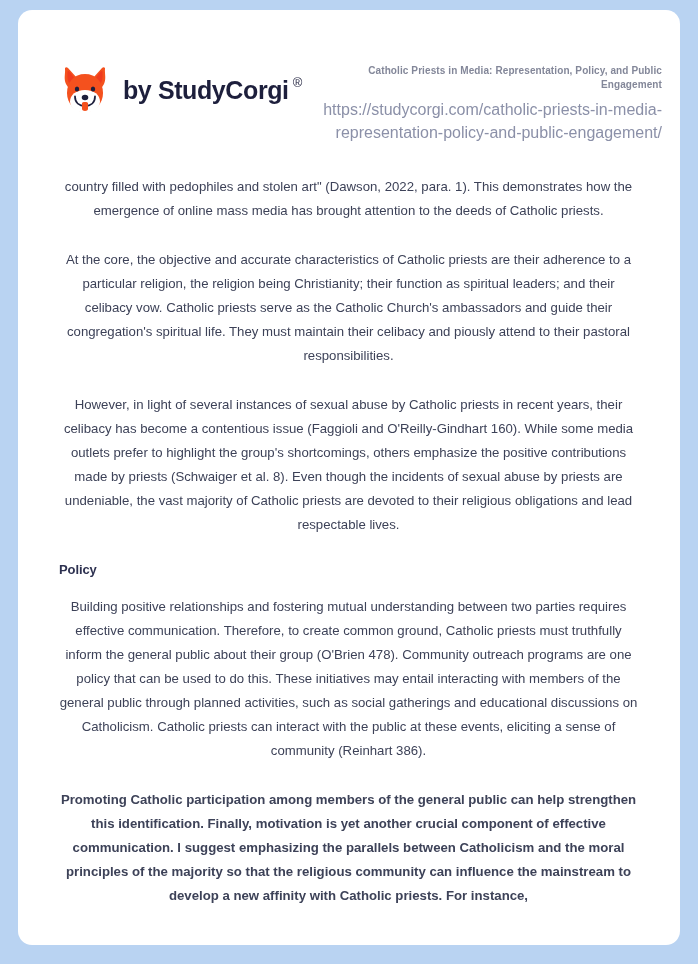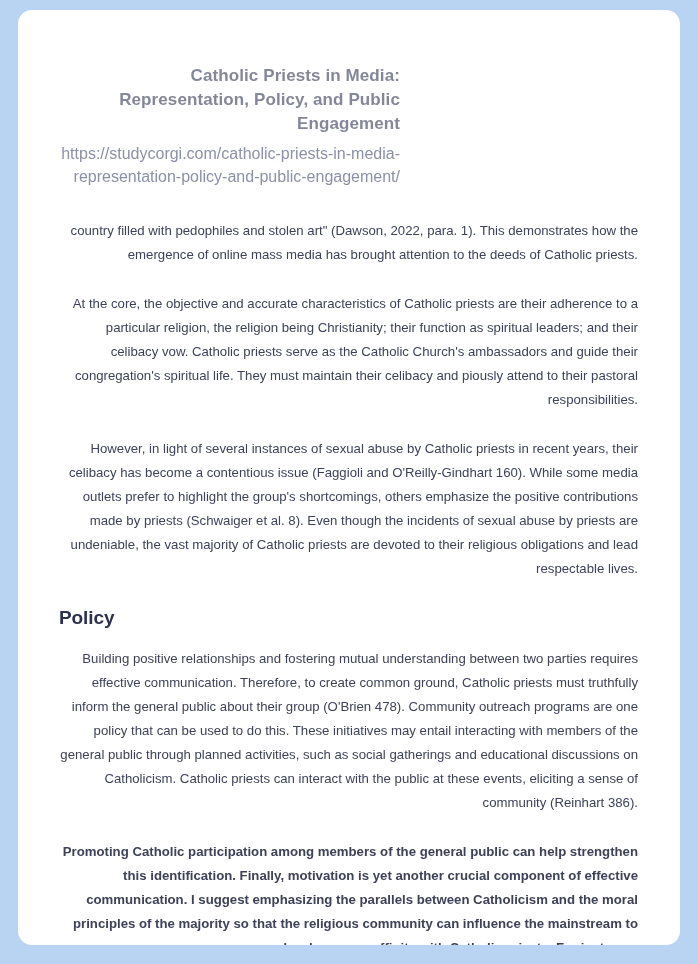--- a/index.html
+++ b/index.html
@@ -71,21 +71,21 @@
 
   .header-meta {
     text-align: right;
     flex: 0 1 auto;
     max-width: 340px;
     padding-top: 2px;
   }
 
   .header-title {
     color: #838799;
-    font-size: 17px;
+    font-size: 10px;
     font-weight: bold;
     line-height: 1.42;
     letter-spacing: 0.1px;
     margin: 0;
   }
 
   .header-url {
     color: #8b90a8;
     font-size: 16px;
     font-weight: normal;
@@ -97,44 +97,71 @@
   
   .doc-body {
     padding: 30px 42px 0 41px;
   }
 
   .doc-body p {
     color: #3d4258;
     font-size: 13.2px;
     line-height: 1.82;
     margin: 0 0 25px 0;
-    text-align: right;
+    text-align: center;
   }
 
   .doc-body p:last-child {
     margin-bottom: 0;
     font-weight: bold;
   }
 
   .section-heading {
     color: #2d3150;
-    font-size: 19px;
+    font-size: 13px;
     font-weight: bold;
     line-height: 1.3;
     margin: 0 0 16px 0;
     letter-spacing: -0.1px;
   }
 </style>
 </head>
 <body>
 
 <div class="page-card">
 
   <div class="doc-header">
 
+    <div class="brand">
+      <svg class="corgi-logo" viewBox="0 0 100 96" aria-hidden="true">
+
+        <path d="M10 6 C9 3 13 1 16 4 L34 24 L22 52 L12 36 C7 26 11 14 10 6 Z" fill="#f4511e"></path>
+        <path d="M15 12 C15 10 17 9 19 11 L30 26 L23 42 L17 32 C14 25 15 17 15 12 Z" fill="#ef3b1f"></path>
+
+        <path d="M90 6 C91 3 87 1 84 4 L66 24 L78 52 L88 36 C93 26 89 14 90 6 Z" fill="#f4511e"></path>
+        <path d="M85 12 C85 10 83 9 81 11 L70 26 L77 42 L83 32 C86 25 85 17 85 12 Z" fill="#ef3b1f"></path>
+
+        <path d="M50 16 C72 16 86 32 86 54 C86 76 70 92 50 92 C30 92 14 76 14 54 C14 32 28 16 50 16 Z" fill="#f4511e"></path>
+
+        <path d="M50 48 C68 48 80 58 80 71 C80 84 66 93 50 93 C34 93 20 84 20 71 C20 58 32 48 50 48 Z" fill="#ffffff"></path>
+
+        <ellipse cx="34" cy="46" rx="4.4" ry="5.2" fill="#1d1f3c"></ellipse>
+        <ellipse cx="66" cy="46" rx="4.4" ry="5.2" fill="#1d1f3c"></ellipse>
+
+        <ellipse cx="50" cy="63" rx="6.5" ry="5.6" fill="#1d1f3c"></ellipse>
+
+        <path d="M30 61 C30 74 39 80 50 80 C61 80 70 74 70 61" fill="none" stroke="#1d1f3c" stroke-width="3.6" stroke-linecap="round"></path>
+
+        <path d="M44 74 C44 71 56 71 56 74 L56 86 C56 91 44 91 44 86 Z" fill="#f4511e"></path>
+      </svg>
+      <div class="brand-wordmark">
+        <span>by StudyCorgi</span>
+        <span class="brand-reg">®</span>
+      </div>
+    </div>
 
     <div class="header-meta">
       <div class="header-title">Catholic Priests in Media: Representation, Policy, and Public Engagement</div>
       <div class="header-url">https://studycorgi.com/catholic-priests-in-media-representation-policy-and-public-engagement/</div>
     </div>
 
   </div>
 
   <div class="doc-body">
       <p>country filled with pedophiles and stolen art" (Dawson, 2022, para. 1). This demonstrates how the emergence of online mass media has brought attention to the deeds of Catholic priests.</p>

